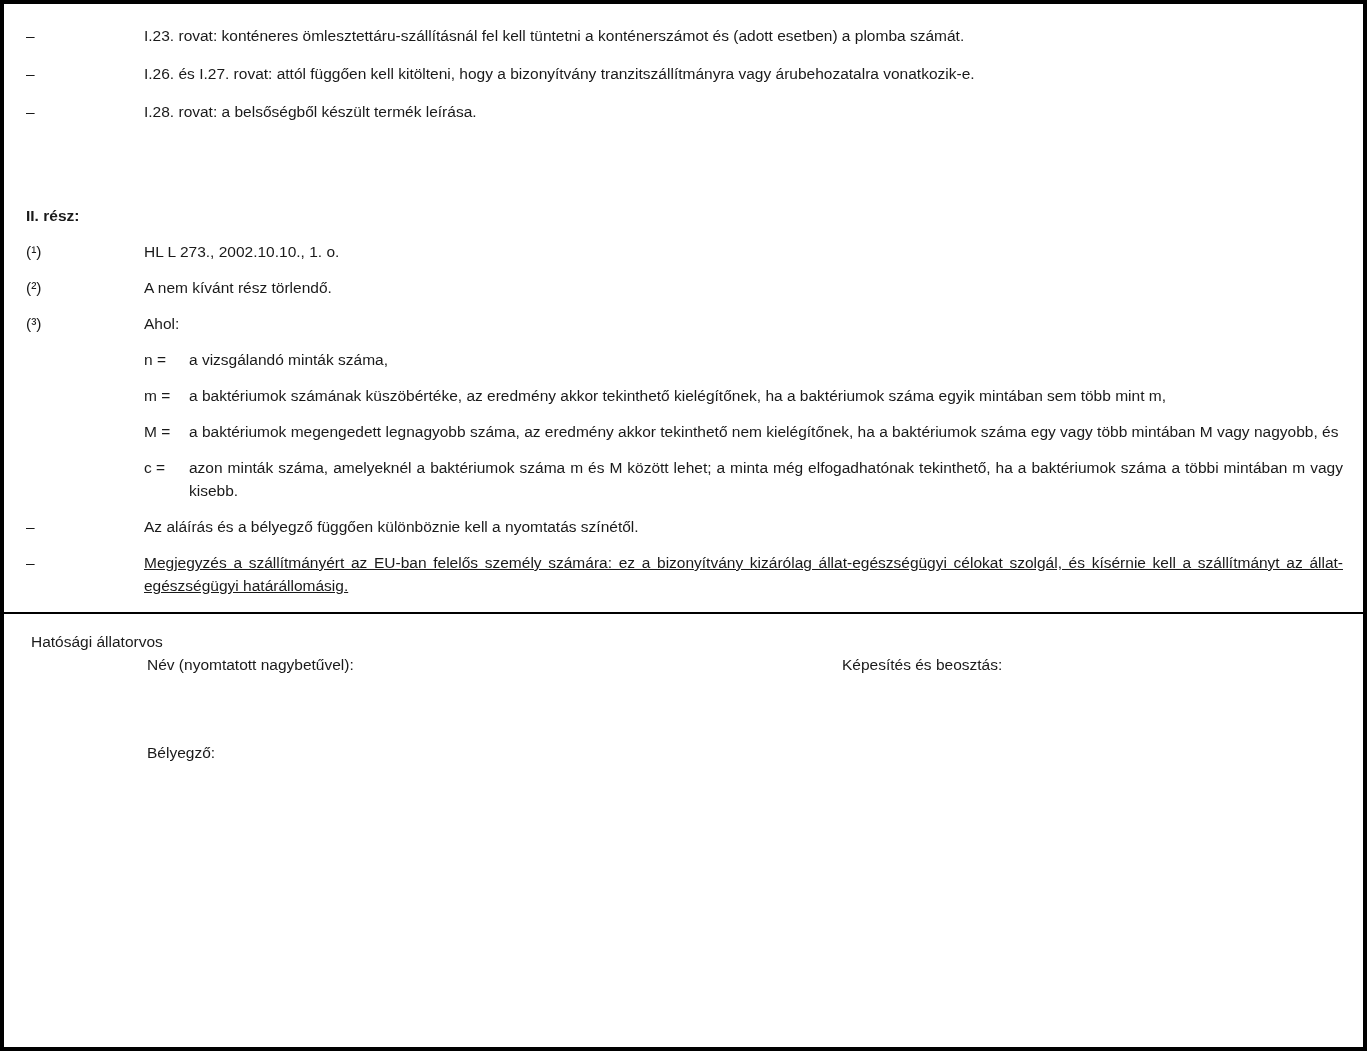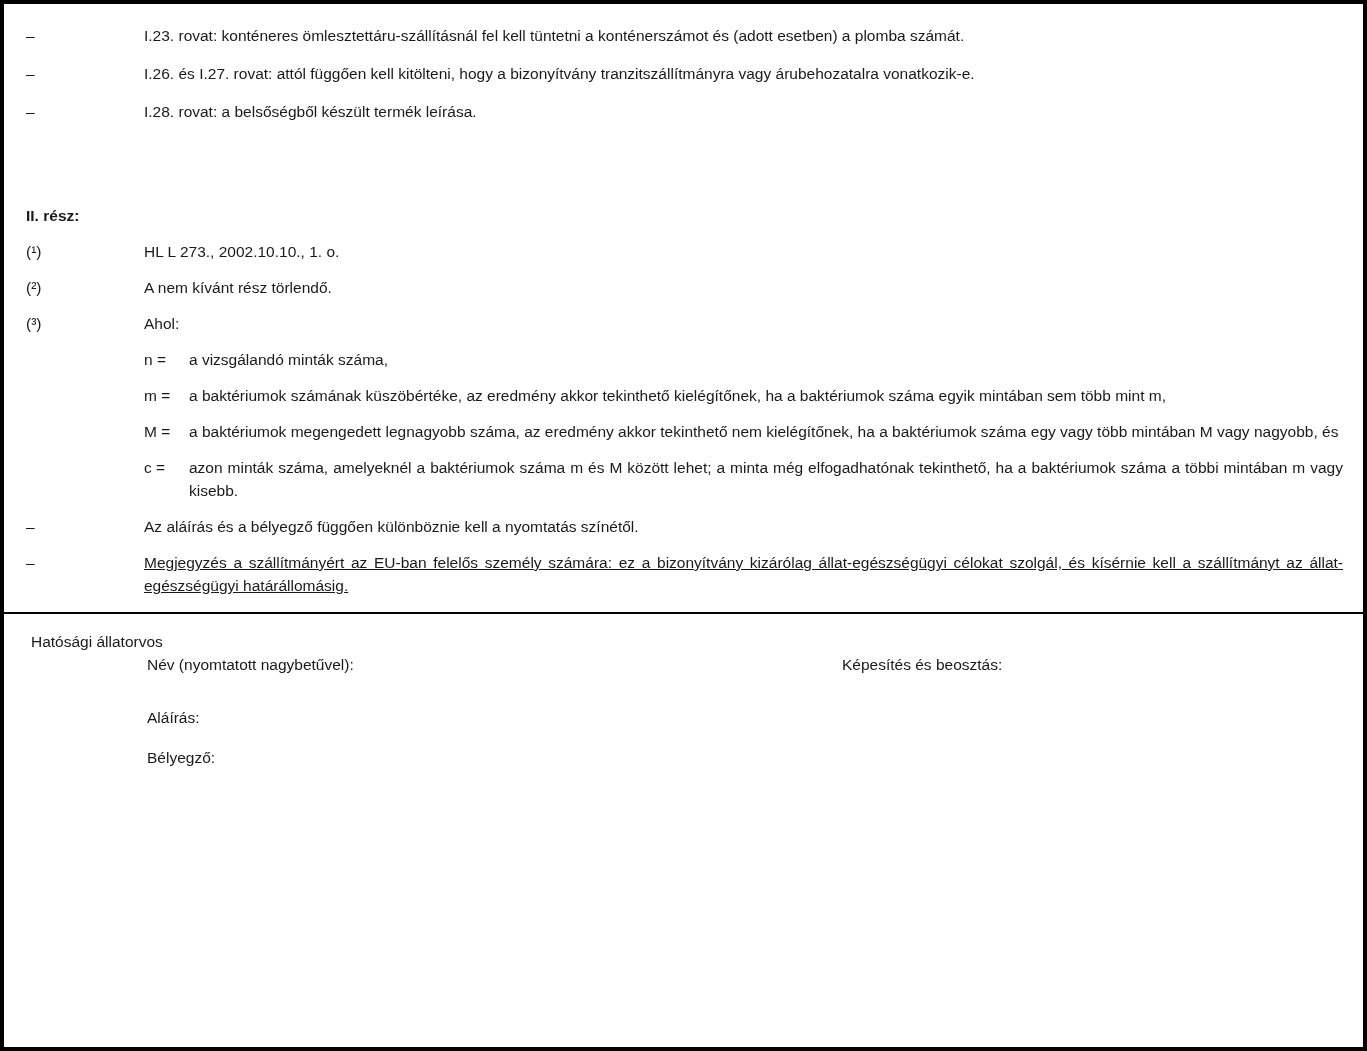--- a/index.html
+++ b/index.html
@@ -24,21 +24,21 @@
   .fn-row { display:flex; margin-top:13px; }
   .def-row { display:flex; margin-top:13px; margin-left:118px; }
   .def-sym { flex:0 0 45px; }
   .def-text { flex:1; text-align:justify; }
   .b-row { display:flex; margin-top:13px; }
   .divider { height:2px; background:#000; margin-top:15px; }
   .content-bottom { padding:16px 20px 0 27px; }
   .officer-row { display:flex; padding-left:116px; }
   .row-name { }
   .row-date { margin-top:30px; }
-  .row-stamp { margin-top:17px; }
+  .row-stamp { margin-top:35px; }
   .officer-left { flex:0 0 695px; }
   .officer-right { flex:1; }
 </style>
 </head>
 <body>
 
 <div class="page">
 
   <div class="content-top">
 
@@ -111,21 +111,20 @@
   <div class="content-bottom">
 
     <div>Hatósági állatorvos</div>
 
     <div class="officer-row row-name">
       <div class="officer-left">Név (nyomtatott nagybetűvel):</div>
       <div class="officer-right">Képesítés és beosztás:</div>
     </div>
 
     <div class="officer-row row-date">
-      <div class="officer-right">Aláírás:</div>
     </div>
 
     <div class="officer-row row-stamp">
       <div class="officer-left">Bélyegző:</div>
       <div class="officer-right"></div>
     </div>
 
   </div>
 
 </div>

